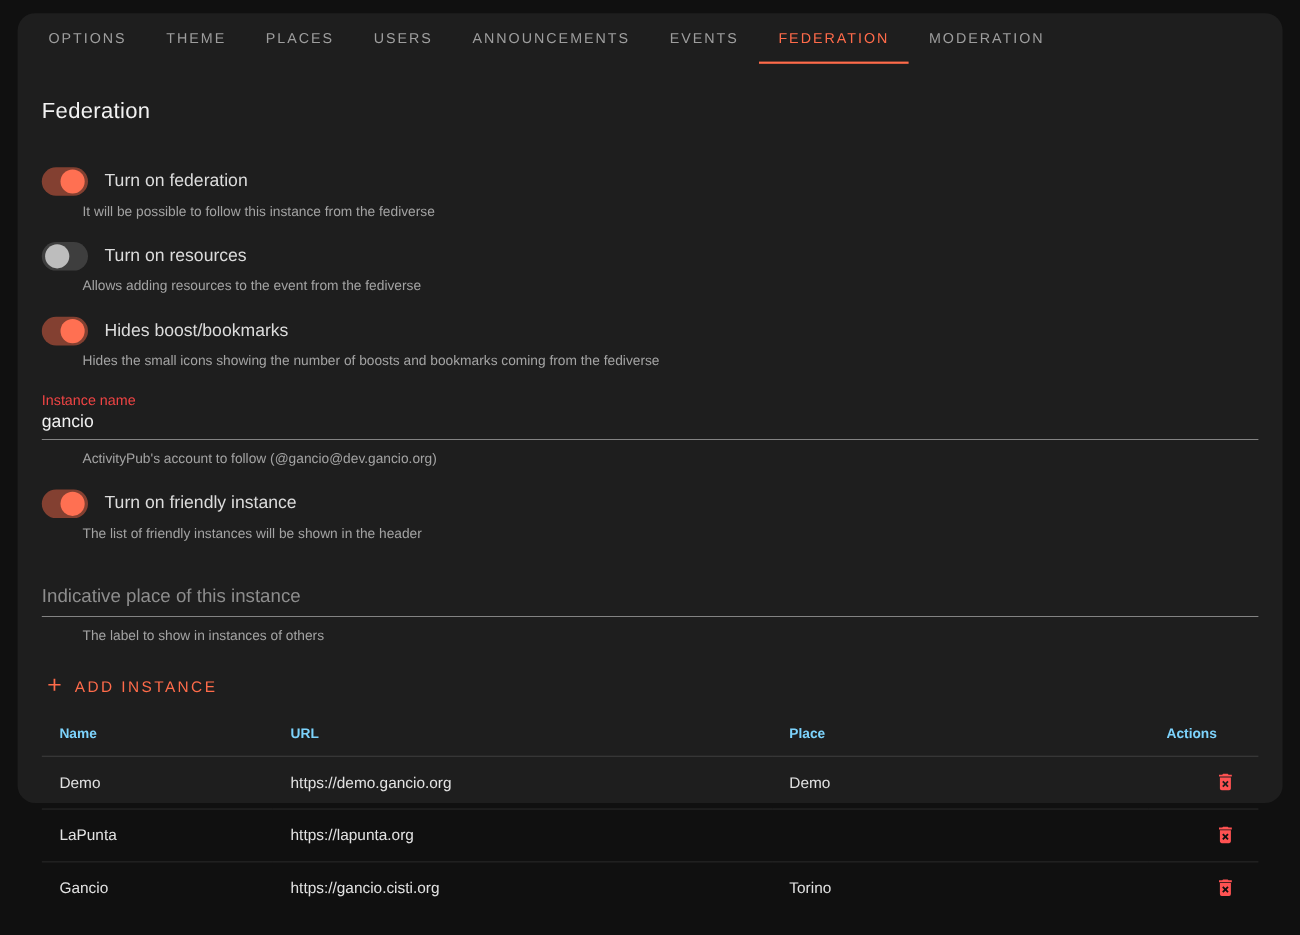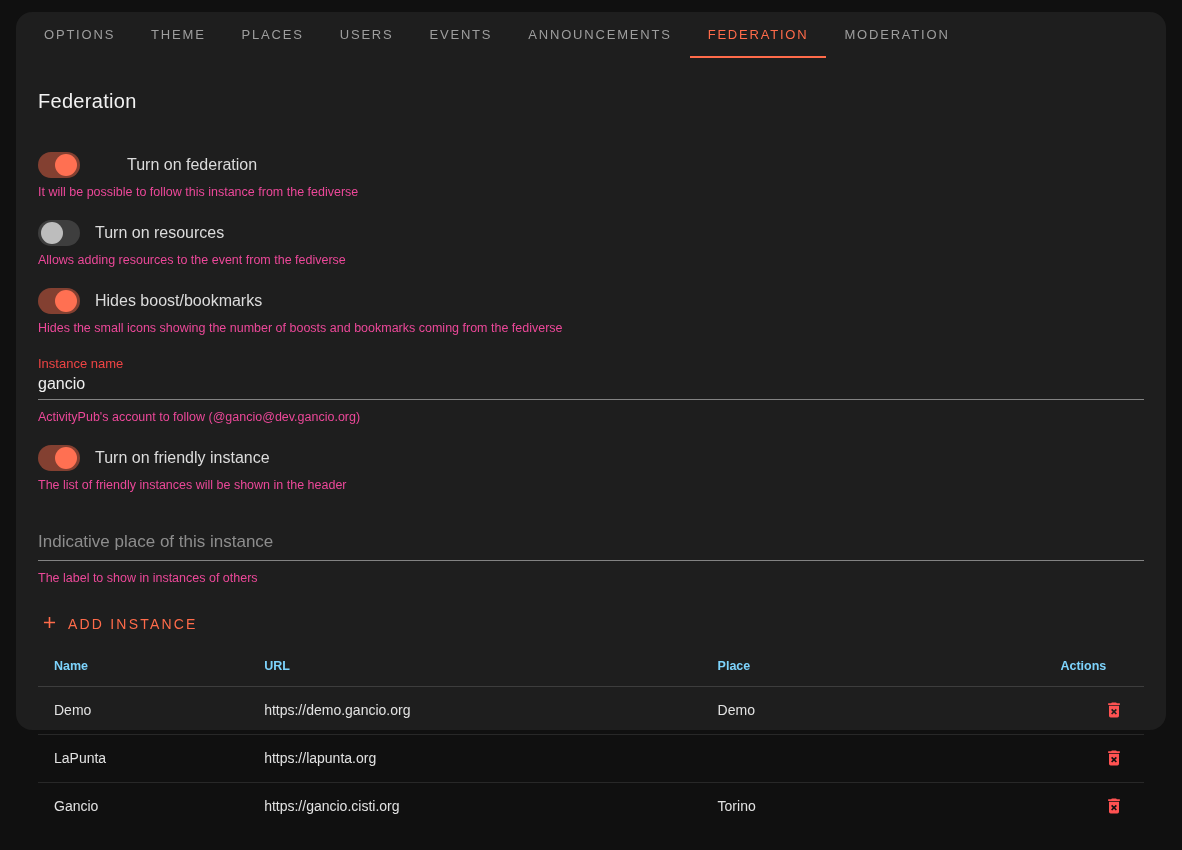--- a/index.html
+++ b/index.html
@@ -14,29 +14,29 @@
   .tab { display:flex; align-items:center; padding:0 18px; font-size:13px; font-weight:500;
          letter-spacing:1.8px; color:#9e9e9e; cursor:pointer; border-bottom:2px solid transparent;
          text-transform:uppercase; white-space:nowrap; }
   .tab[data-active="true"] { color:#ff6b4a; border-bottom-color:#ff6b4a; }
 
   .content { padding:0 22px; }
   .page-title { margin-top:32px; font-size:20px; font-weight:400; color:#f2f2f2; letter-spacing:.3px; }
 
   
   .setting { display:flex; align-items:center; height:28px; margin-top:20px; }
-  .setting.first { margin-top:38px;gap:32px; }
+  .setting.first { margin-top:38px; }
   .switch { position:relative; width:42px; height:26px; flex:0 0 auto; cursor:pointer; }
   .switch .track { position:absolute; inset:0; border-radius:13px; background:#3e3e3e; }
   .switch .thumb { position:absolute; top:2px; left:3px; width:22px; height:22px; border-radius:50%;
                    background:#bdbdbd; }
   .switch[data-state="on"] .track { background:rgba(255,107,74,0.45); }
   .switch[data-state="on"] .thumb { left:17px; background:#ff7052; }
   .setting-label { margin-left:15px; font-size:16px; color:#dcdcdc; }
-  .hint { margin-top:6px; font-size:12.5px; color:#ec4899; line-height:14px; }
+  .hint { margin-top:6px; font-size:12.5px; color:#a3a3a3; line-height:14px;margin-left:37px; }
 
   
   .field { margin-top:21px; }
   .field-label { display:block; font-size:13px; color:#ef4444; line-height:15px; }
   .text-input { display:block; width:100%; background:transparent; border:none;
                 border-bottom:1px solid rgba(255,255,255,0.45); color:#f0f0f0; font-size:16px;
                 font-family:inherit; padding:4px 0 6px; outline:none; border-radius:0; }
   .text-input::placeholder { color:#8d8d8d; opacity:1; }
   .field .hint { margin-top:10px; }
   .place-field { margin-top:36px; }
@@ -65,22 +65,22 @@
 </head>
 <body>
 
 <div class="card">
 
   <nav class="tabs">
     <div class="tab" data-active="false">OPTIONS</div>
     <div class="tab" data-active="false">THEME</div>
     <div class="tab" data-active="false">PLACES</div>
     <div class="tab" data-active="false">USERS</div>
+    <div class="tab" data-active="false">ANNOUNCEMENTS</div>
     <div class="tab" data-active="false">EVENTS</div>
-    <div class="tab" data-active="false">ANNOUNCEMENTS</div>
     <div class="tab" data-active="true">FEDERATION</div>
     <div class="tab" data-active="false">MODERATION</div>
   </nav>
 
   <div class="content">
     <h1 class="page-title">Federation</h1>
 
     
     <div class="setting first">
       <div class="switch" data-state="on">

